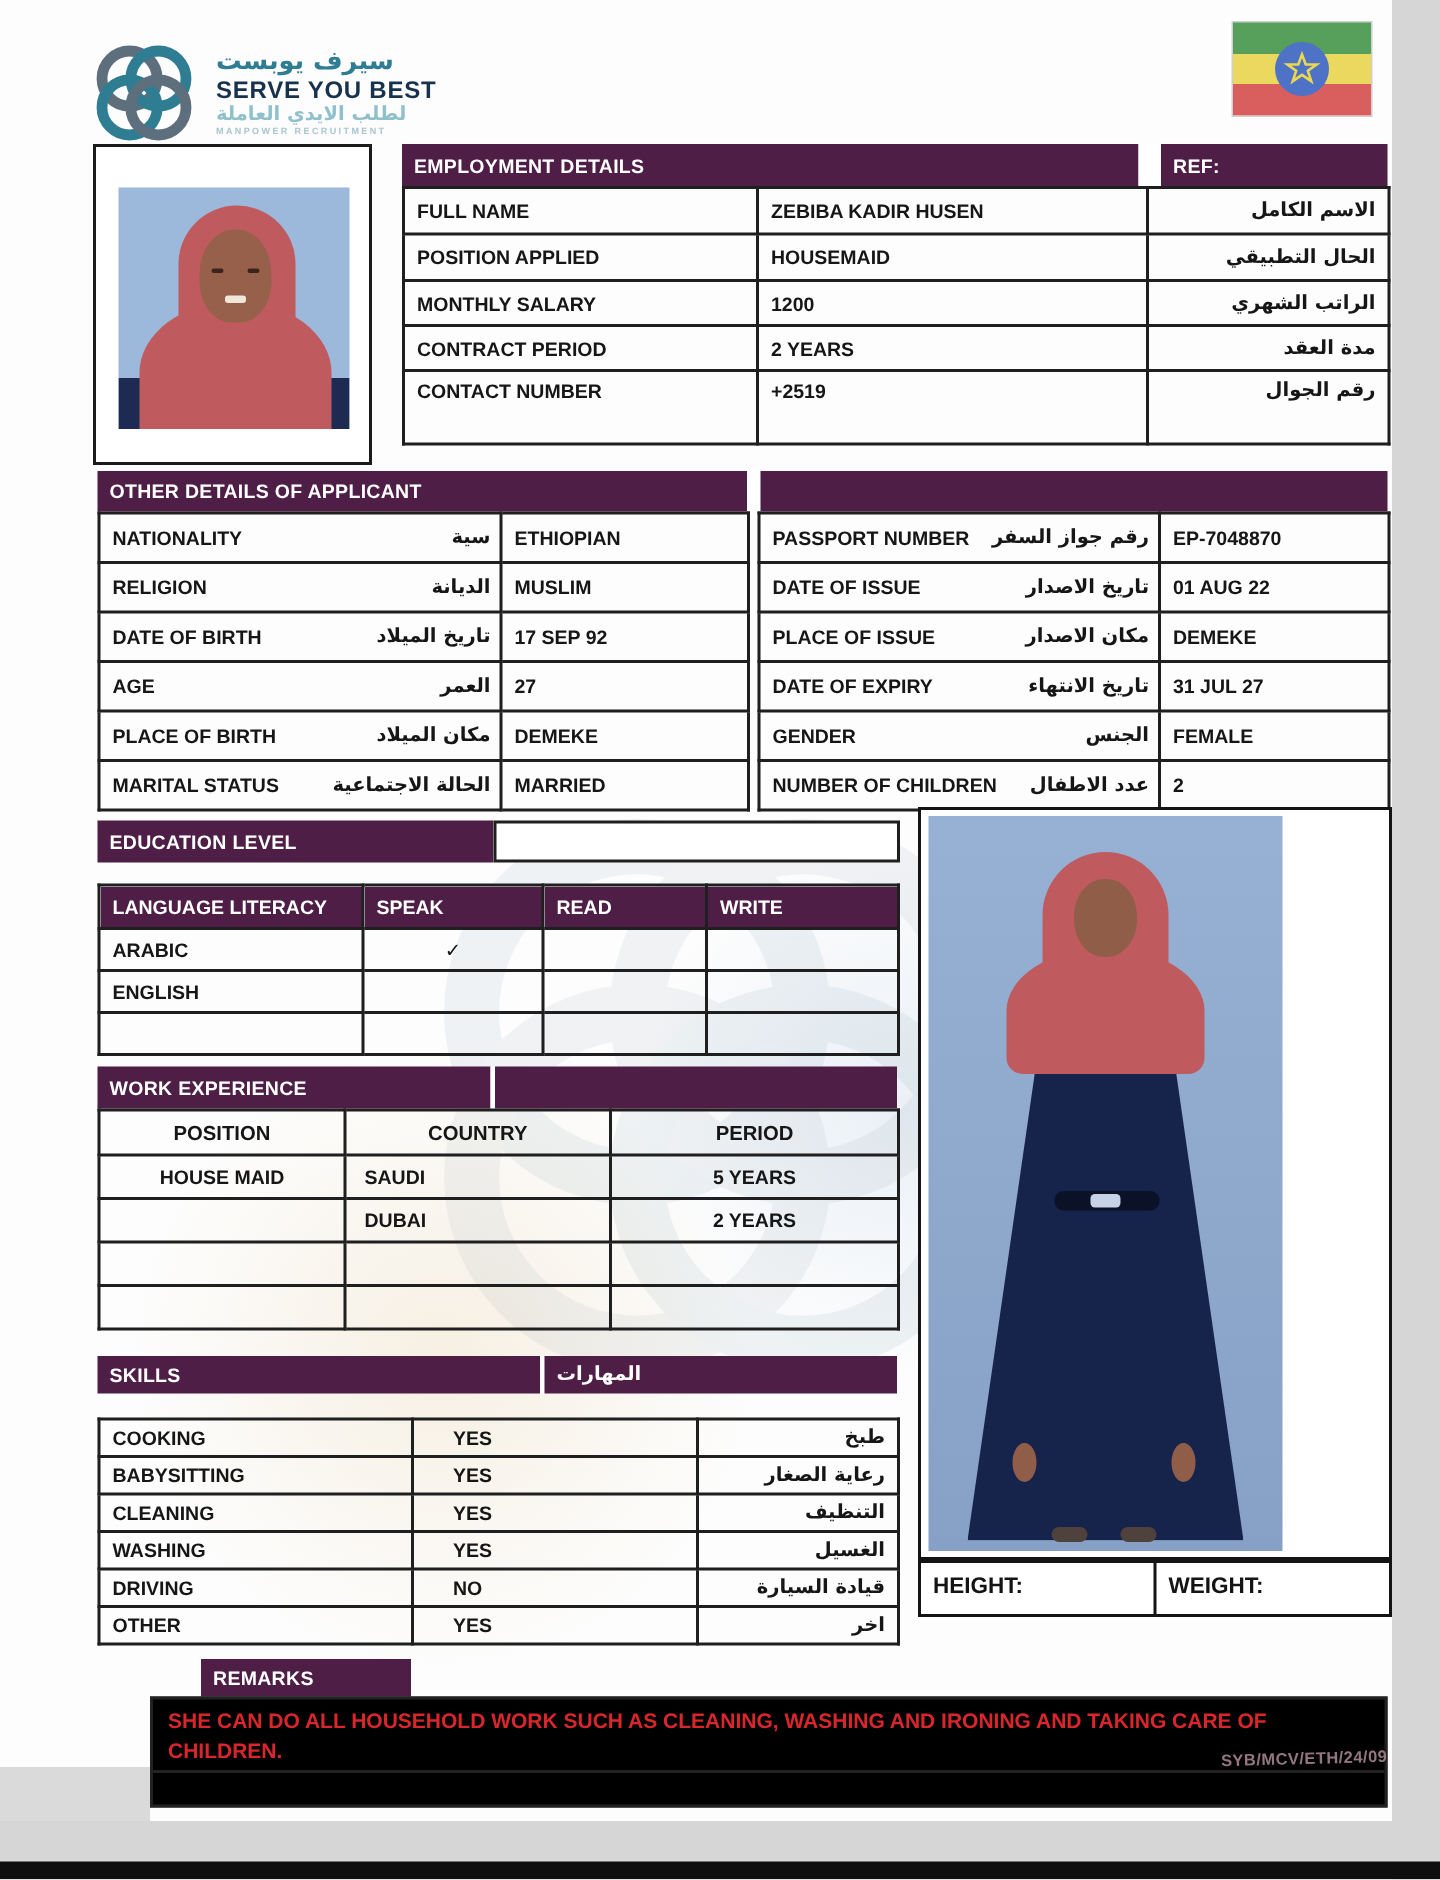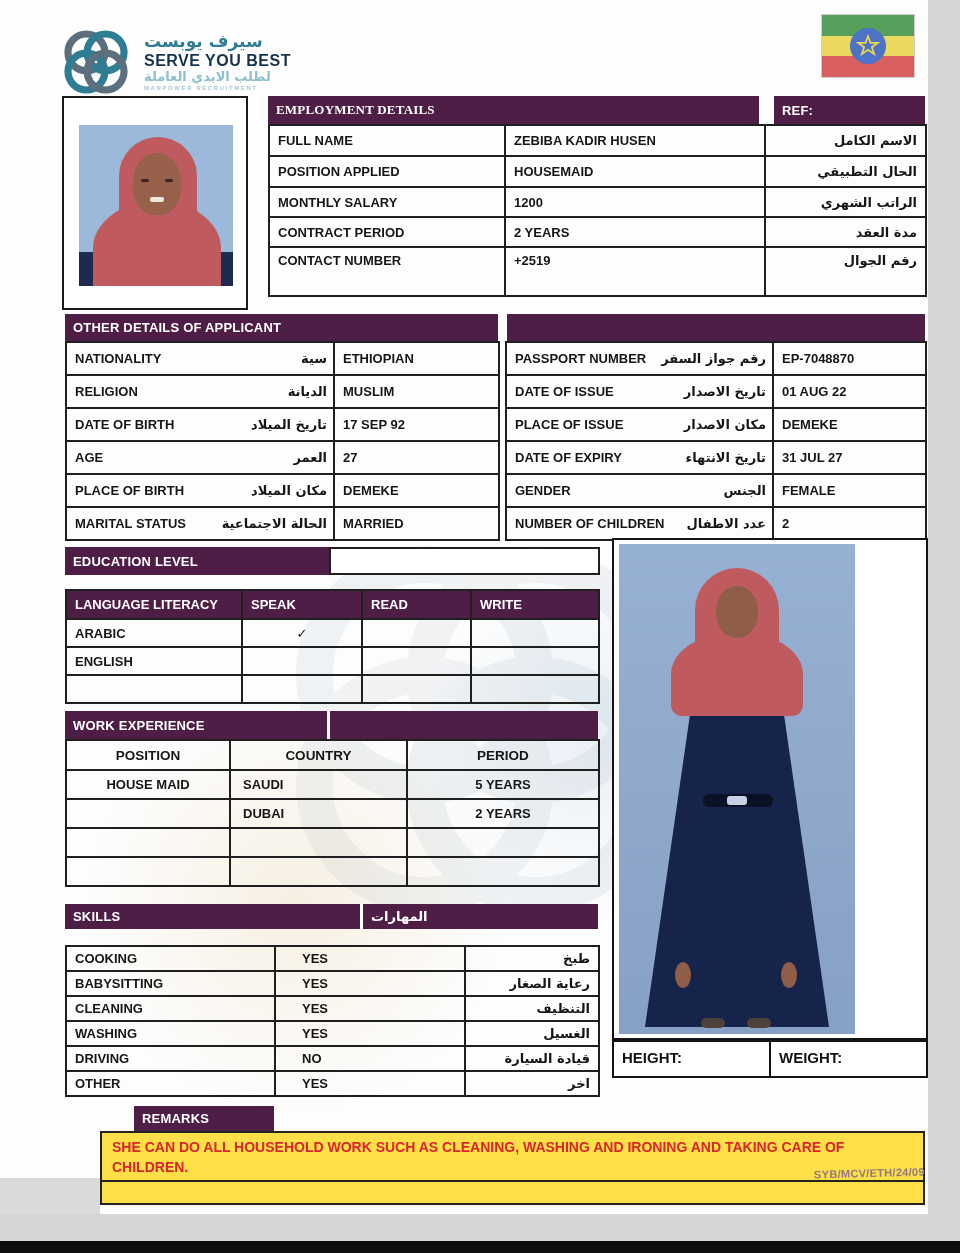--- a/index.html
+++ b/index.html
@@ -56,21 +56,21 @@
   .lbl { font-weight:700; }
   .val { color:#d8262c; font-weight:700; font-size:14px; }
   .big { font-size:17px; }
   .ar  { font-family:"DejaVu Sans",sans-serif; font-weight:700; text-align:right; font-size:13px; direction:rtl; }
   .lblar { display:flex; justify-content:space-between; align-items:center; height:100%; }
   td.flexcell { padding:0 6px 0 8px; }
 
   
   .emp { position:absolute; left:268px; top:96px; width:657px; }
   .emp-head { display:flex; height:28px; }
-  .emp-head-main { width:491px;font-family:Liberation Serif, serif; }
+  .emp-head-main { width:491px; }
   .emp-head-gap  { width:15px; background:#fff; }
   .emp-head-ref  { width:151px; }
   .emp-tbl { width:657px; }
   .emp-tbl tr.r31 td { height:31px; }
   .emp-tbl tr.r30 td { height:30px; }
   .emp-tbl tr.r49 td { height:49px; vertical-align:top; padding-top:5px; }
 
   
   .od-band { position:absolute; left:65px; top:314px; width:860px; height:27px; display:flex; }
   .od-band .b1 { width:433px; }
@@ -123,21 +123,21 @@
   .fb-buckle{ position:absolute; left:108px; top:252px; width:20px; height:9px; background:#c8d2e6; border-radius:3px; }
   .fb-hand  { position:absolute; width:16px; height:26px; background:#8f5d48; border-radius:50%; }
   .fb-foot  { position:absolute; width:24px; height:10px; background:#4f413c; border-radius:5px; }
 
   .hw { position:absolute; left:612px; top:1040px; width:316px; height:38px; border:2px solid #141414; display:flex; background:#fff; }
   .hw .cell { flex:1; font-weight:700; font-size:15px; color:#141414; padding:7px 0 0 8px; }
   .hw .cell + .cell { border-left:2px solid #141414; }
 
   
   .remarks-tab { position:absolute; left:100px; top:1106px; width:140px; height:25px;margin-left:34px; }
-  .remarks-box { position:absolute; left:100px; top:1131px; width:825px; height:74px; border:2px solid #222; background:#fde047; }
+  .remarks-box { position:absolute; left:100px; top:1131px; width:825px; height:74px; border:2px solid #222; background:#000000; }
   .remarks-line { position:absolute; left:0; right:0; top:47px; border-top:2px solid #222; }
   .remarks-text { padding:4px 10px; color:#d8262c; font-weight:700; font-size:14px; line-height:1.45; white-space:normal; }
   .footer-code { position:absolute; right:35px; top:1167px; font-size:11px; font-weight:700;
                  color:#93767f; transform:rotate(-1.5deg); letter-spacing:0.3px; }
 </style>
 </head>
 <body>
 
 <div class="page">
 

